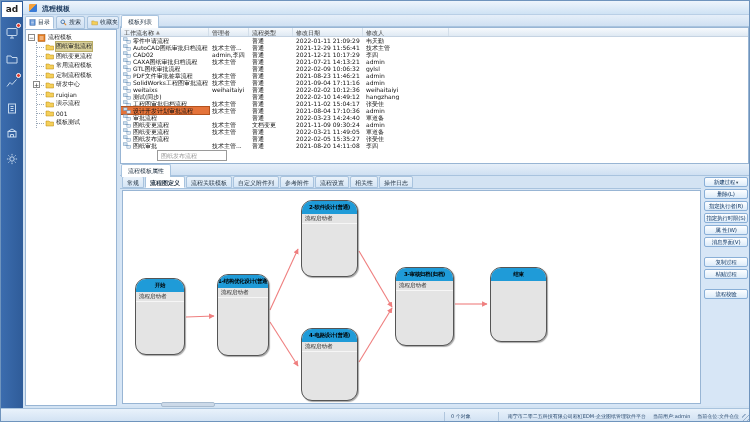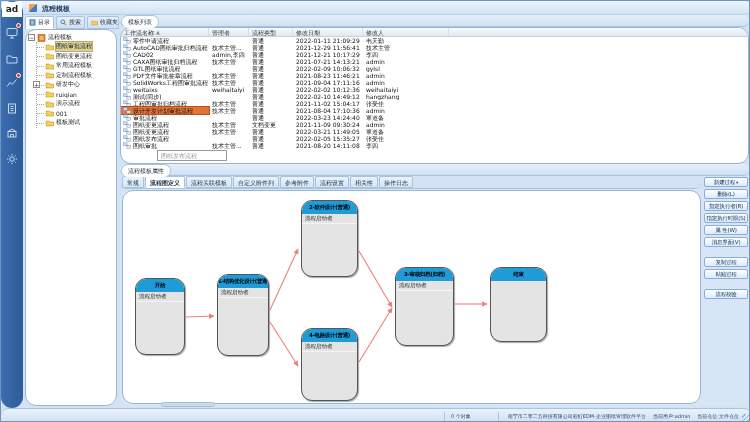--- a/index.html
+++ b/index.html
@@ -1,19 +1,19 @@
 <!DOCTYPE html>
 <html><head>
 <meta charset="utf-8">
 <style>
   * { box-sizing: border-box; margin: 0; padding: 0; }
   body { font-family: "DejaVu Sans", sans-serif; background:#9ab4d2; }
   #win { position:relative; width:750px; height:422px; background:#d3e3f3;
          border:1px solid #6f94bd; overflow:hidden; }
-  #win > div, #win > span { position:absolute;border-radius:11px; }
+  #win > div, #win > span { position:absolute; }
 
   
   .titlebar { left:0; top:0; width:750px; height:14px;
     background:linear-gradient(#eef5fc,#cfe2f4); border-bottom:1px solid #b9cfe6; }
   .title-ico { position:absolute; left:28px; top:3px; width:8px; height:8px;
     background:linear-gradient(135deg,#f5a23c 50%,#3a7bd5 50%); border-radius:1px; }
   .title-text { position:absolute; left:41px; top:3px; font-size:7px; font-weight:bold; color:#1c3a5e; }
 
   
   .sidebar { left:0; top:0; width:22px; height:407px;

